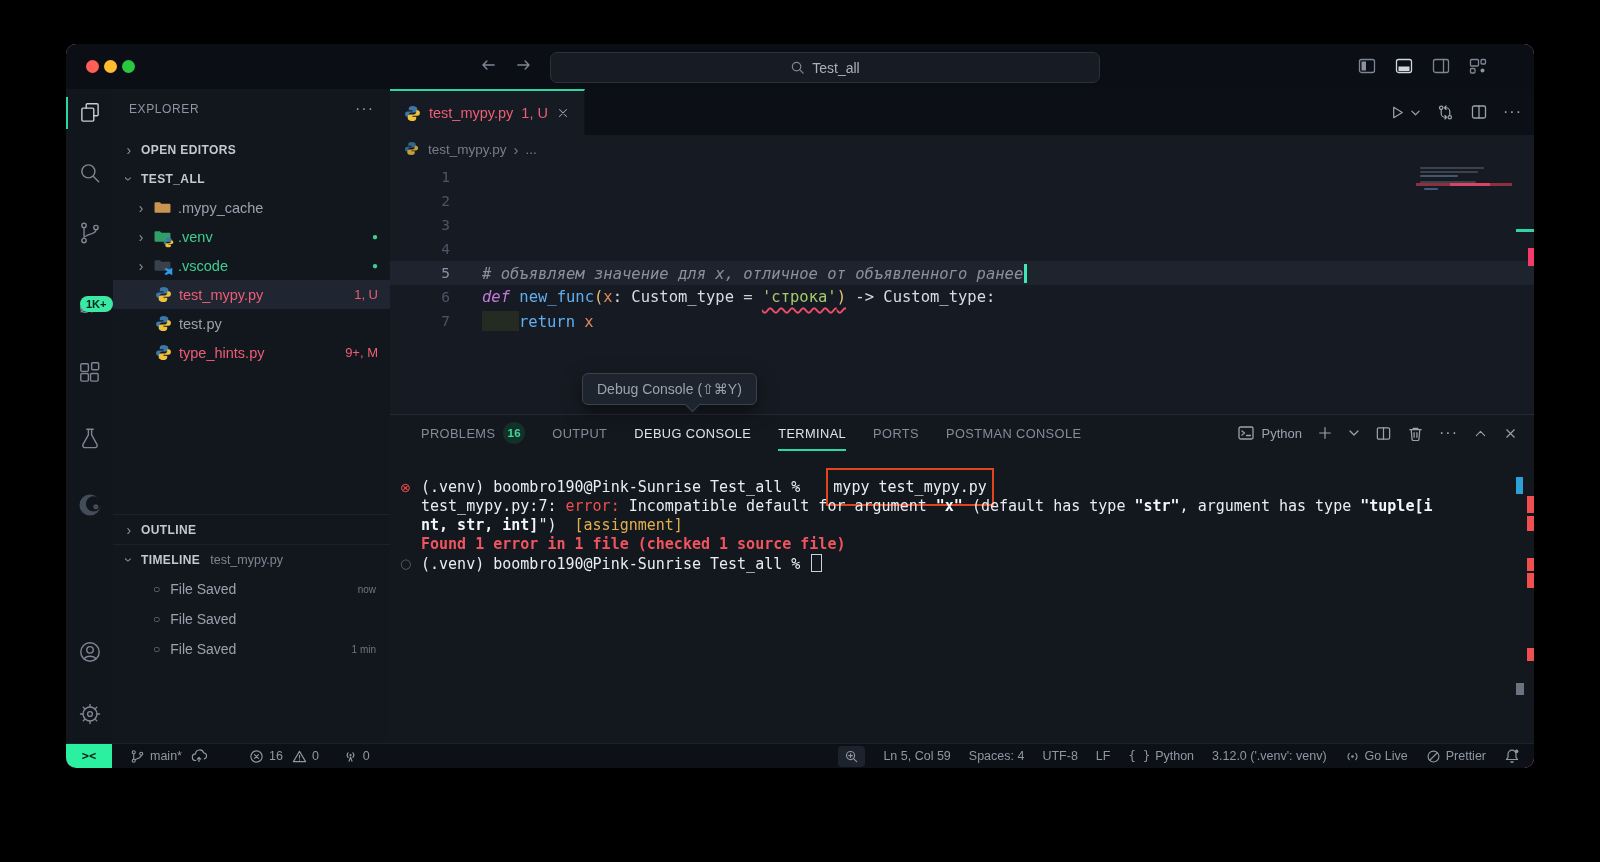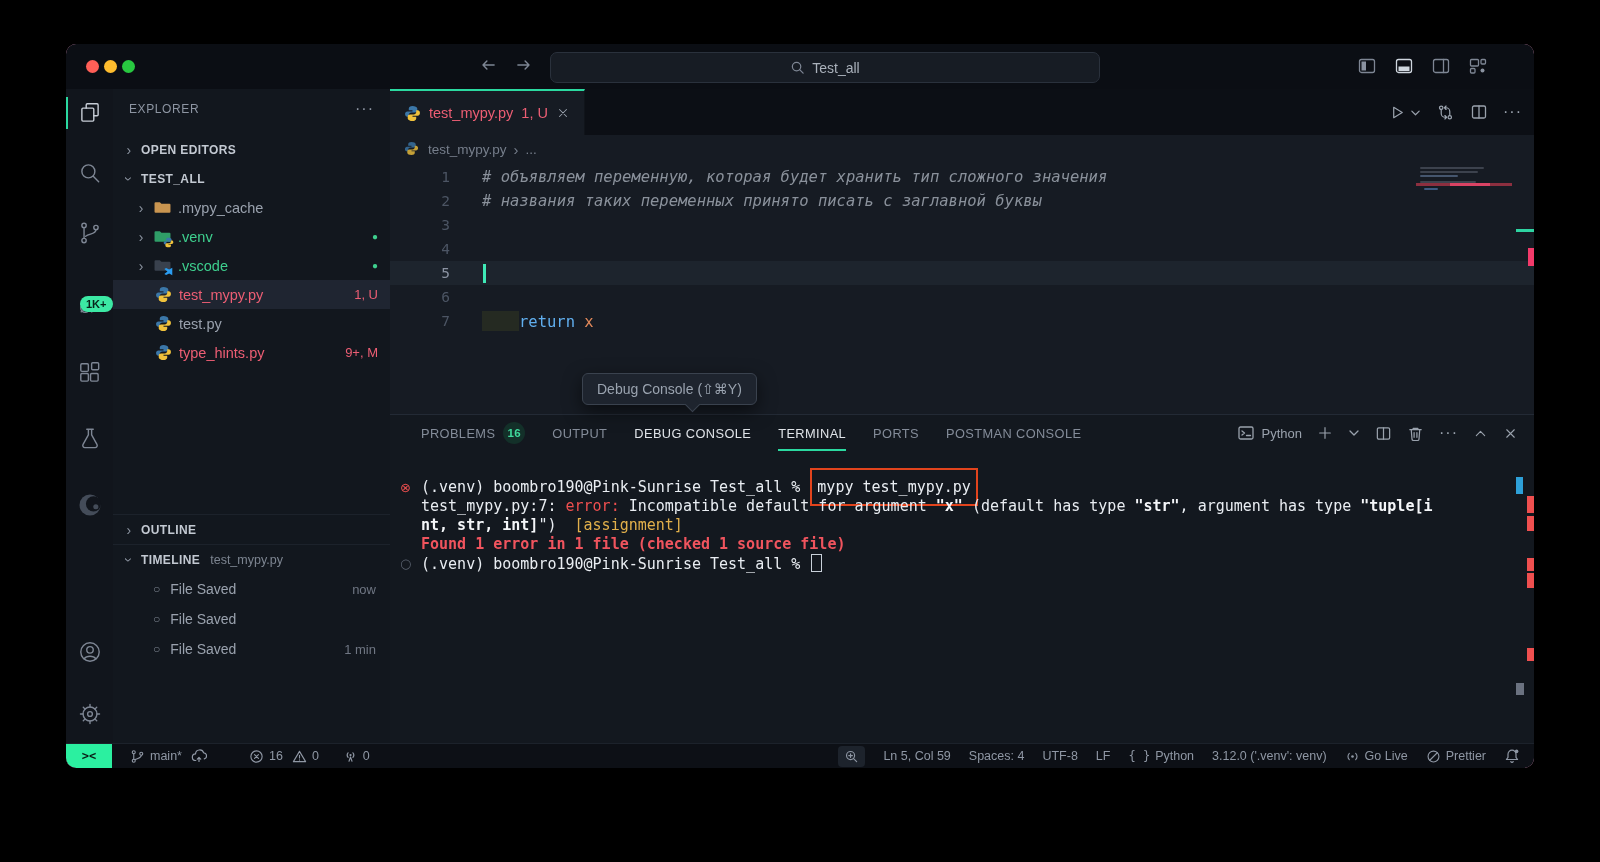--- a/index.html
+++ b/index.html
@@ -42,21 +42,21 @@
   .fname.dim{color:#9aa2ae}.fname.green{color:#3ecf8e}.fname.red{color:#ed5e74}
   .fbadge{margin-left:auto;color:#ed5e74;font-size:13px}
   .gdot{margin-left:auto;color:#3ecf8e;font-size:10px}
   .ficon{position:relative;width:17px;height:17px}
   .ficon .mini{position:absolute;right:-3px;bottom:-3px}
   .sb-spacer{height:147px}
   .sb-sec{border-top:1px solid #1c222b}
   .tl-ctx{font-weight:normal;font-size:12.5px;color:#7d8591;margin-left:4px;letter-spacing:0}
   .trow{height:30px;display:flex;align-items:center;padding:0 14px 0 40px;font-size:14px;color:#9aa2ae;gap:10px}
   .trow .circ{color:#7d8591;font-size:12px}
-  .trow .time{margin-left:auto;color:#6f7683;font-size:13px}
+  .trow .time{margin-left:auto;color:#6f7683;font-size:10px}
 
   
   .editor-zone{position:absolute;left:324px;top:45px;right:0;height:325px;background:#161b23;}
   .tabbar{position:absolute;left:0;top:0;right:0;height:46px;background:#0c0f15;display:flex}
   .tab{height:46px;background:#161b23;border-top:2px solid #2bd9a0;border-right:1px solid #10141a;
     display:flex;align-items:center;gap:8px;padding:0 14px;box-sizing:border-box}
   .tab-label{color:#ed5e74;font-size:14.5px}
   .ed-actions{position:absolute;right:12px;top:0;height:46px;display:flex;align-items:center;gap:15px}
   .breadcrumb{position:absolute;left:0;top:46px;right:0;height:28px;display:flex;align-items:center;
     gap:7px;padding-left:14px;color:#767e8b;font-size:13.5px}
@@ -106,21 +106,21 @@
     color:#9aa2ad;font-size:13px}
   .chip{display:flex;align-items:center;gap:7px;color:#9aa2ad}
   .term{position:absolute;left:31px;top:63px;right:46px;font-family:"DejaVu Sans Mono",monospace;
     font-size:15px;line-height:19px;color:#e9edf2}
   .tl{position:relative;white-space:pre-wrap}
   .tg{position:absolute;left:-21px;top:0;font-family:"DejaVu Sans",sans-serif;font-size:13px}
   .tg.err{color:#ef4f4f}.tg.circ{color:#5b6370}
   .t-p{color:#e9edf2}.t-b{color:#f4f6f9;font-weight:bold}
   .t-red{color:#ef4f4f;font-weight:normal}.t-redb{color:#f0545e;font-weight:bold}
   .t-yel{color:#e2b04b}
-  .t-box{border:2px solid #e2441d;padding:8px 5px;margin-left:1px}
+  .t-box{border:2px solid #e2441d;padding:8px 5px;margin-left:17px}
   .t-blk{display:inline-block;width:9px;height:16px;border:1.5px solid #c9d1da;vertical-align:-3px;margin-left:2px}
   .tmark{position:absolute;width:7px;background:#ef4f4f}
   .tmark.blue{background:#2ea0d8;right:11px}
   .tmark.red{right:0}
   .tmark.gray{background:#6b7280;right:10px;width:8px}
 
   
   .statusbar{position:absolute;left:0;right:0;bottom:0;height:24px;background:#0d1016;
     border-top:1px solid #1c222b;display:flex;align-items:center;color:#8f97a4;font-size:12.5px;gap:0}
   .remote{width:46px;height:24px;background:#2bf0a0;color:#0a1d15;display:flex;align-items:center;
@@ -414,26 +414,26 @@
           <svg width="15" height="15" viewBox="0 0 16 16">
             <path fill="#3b77a8" d="M8 1C5.8 1 4.5 1.9 4.5 3.4V5H8v1H3.2C1.9 6 1 7 1 8.5S1.9 11 3.2 11h1.3V9.3C4.5 8 5.6 7 6.9 7h3.6c1.1 0 2-.9 2-2V3.4C12.5 1.9 10.2 1 8 1z"></path>
             <path fill="#f0c23c" d="M8 15c2.2 0 3.5-.9 3.5-2.4V11H8v-1h4.8c1.3 0 2.2-1 2.2-2.5S14.1 5 12.8 5h-1.3v1.7c0 1.3-1.1 2.3-2.4 2.3H5.5c-1.1 0-2 .9-2 2v1.6C3.5 14.1 5.8 15 8 15z"></path>
           </svg>
         </span>
       <span>test_mypy.py</span>
       <span style="font-size:15px">›</span>
       <span>...</span>
     </div>
     <div class="code" id="code">
-        <div class="cl"><span class="ln">1</span><span class="lc"><span class="tk-com"># объявляем переменную, которая будет хранить тип сложного значения</span></span></div>
-        <div class="cl"><span class="ln">2</span><span class="lc"><span class="tk-com"># названия таких переменных принято писать с заглавной буквы</span></span></div>
+        <div class="cl"><span class="ln">1</span></div>
+        <div class="cl"><span class="ln">2</span></div>
         <div class="cl"><span class="ln">3</span></div>
         <div class="cl"><span class="ln">4</span><span class="lc"></span></div>
-        <div class="cl cur"><span class="ln cur">5</span><span class="lc"><span class="caret"></span></span></div>
-        <div class="cl"><span class="ln">6</span></div>
+        <div class="cl cur"><span class="ln cur">5</span><span class="lc"><span class="tk-com"># объявляем значение для x, отличное от объявленного ранее</span><span class="caret"></span></span></div>
+        <div class="cl"><span class="ln">6</span><span class="lc"><span class="tk-kw">def </span><span class="tk-fn">new_func</span><span class="tk-br">(</span><span class="tk-param">x</span><span class="tk-wh">: Custom_type </span><span class="tk-op">= </span><span class="tk-strw wavy">'строка'</span><span class="tk-brw wavy">)</span><span class="tk-wh"> -&gt; Custom_type:</span></span></div>
         <div class="cl"><span class="ln">7</span><span class="lc"><span class="indhl"></span><span class="tk-blue">return </span><span class="tk-param">x</span></span></div>
       </div>
     <div class="minimap">
       <div class="mrow" style="width:64px"></div>
       <div class="mrow" style="width:58px"></div>
       <div class="mrow" style="width:38px;background:#45566e"></div>
       <div class="mrow" style="width:56px;margin-top:4px"></div>
     </div>
     <div class="m-red">
         <i></i>

